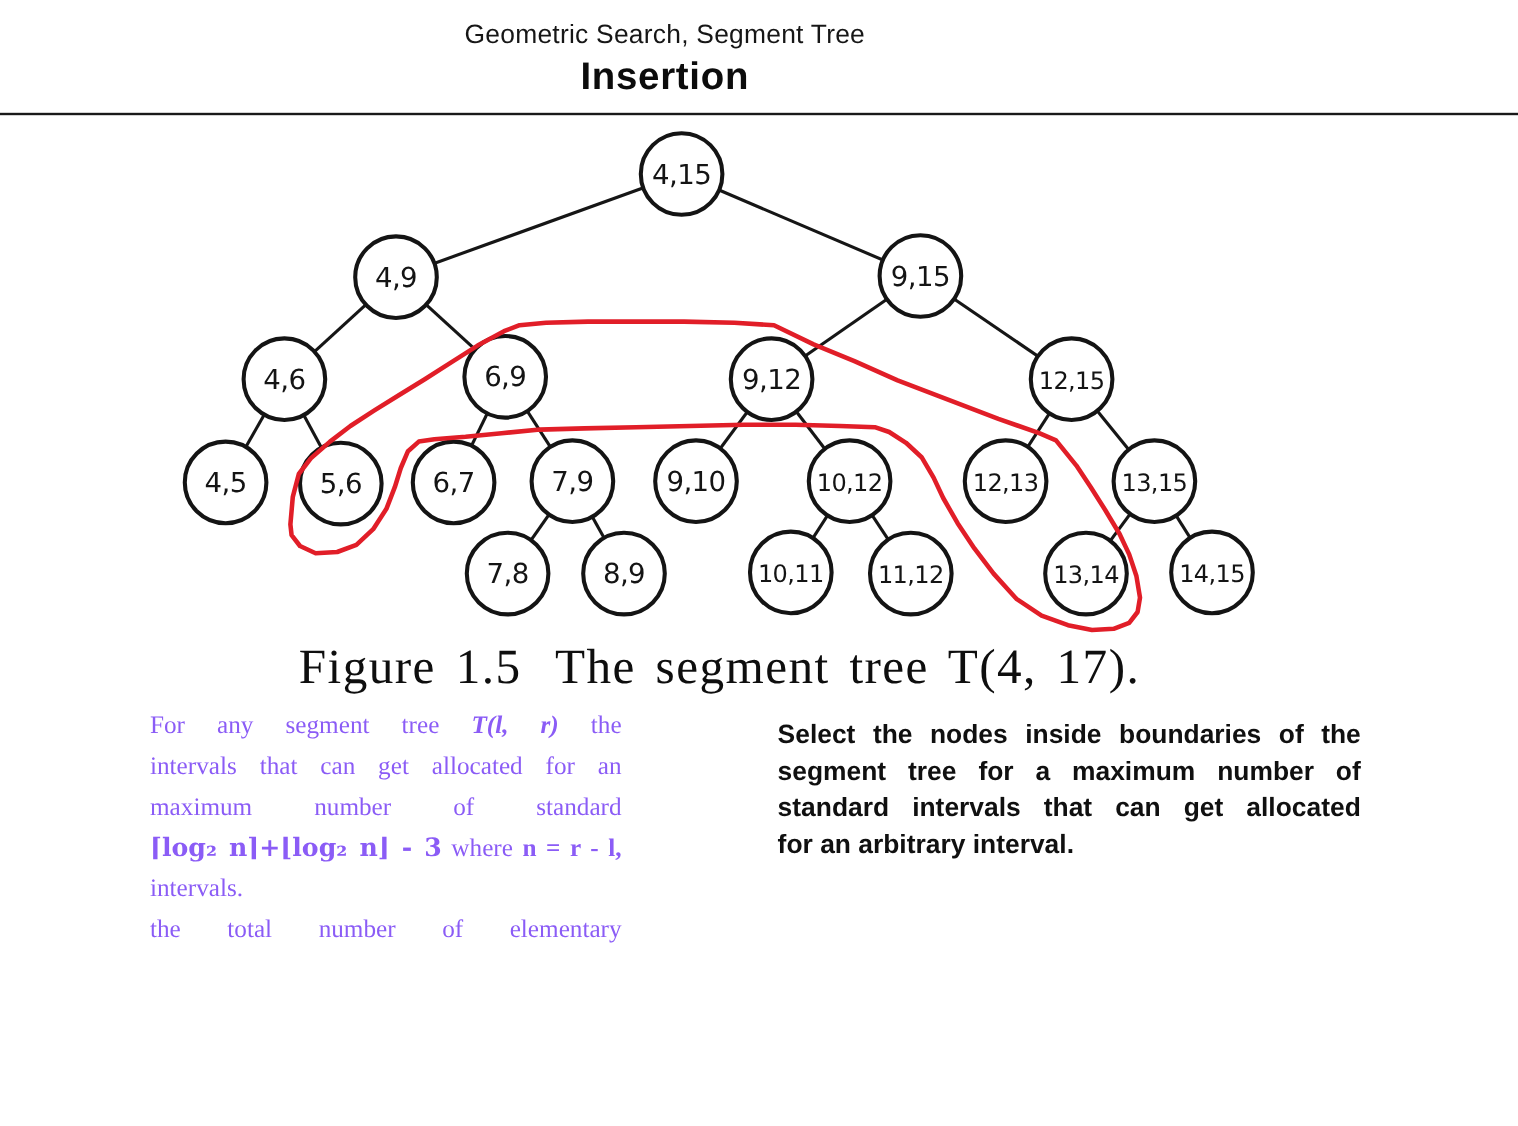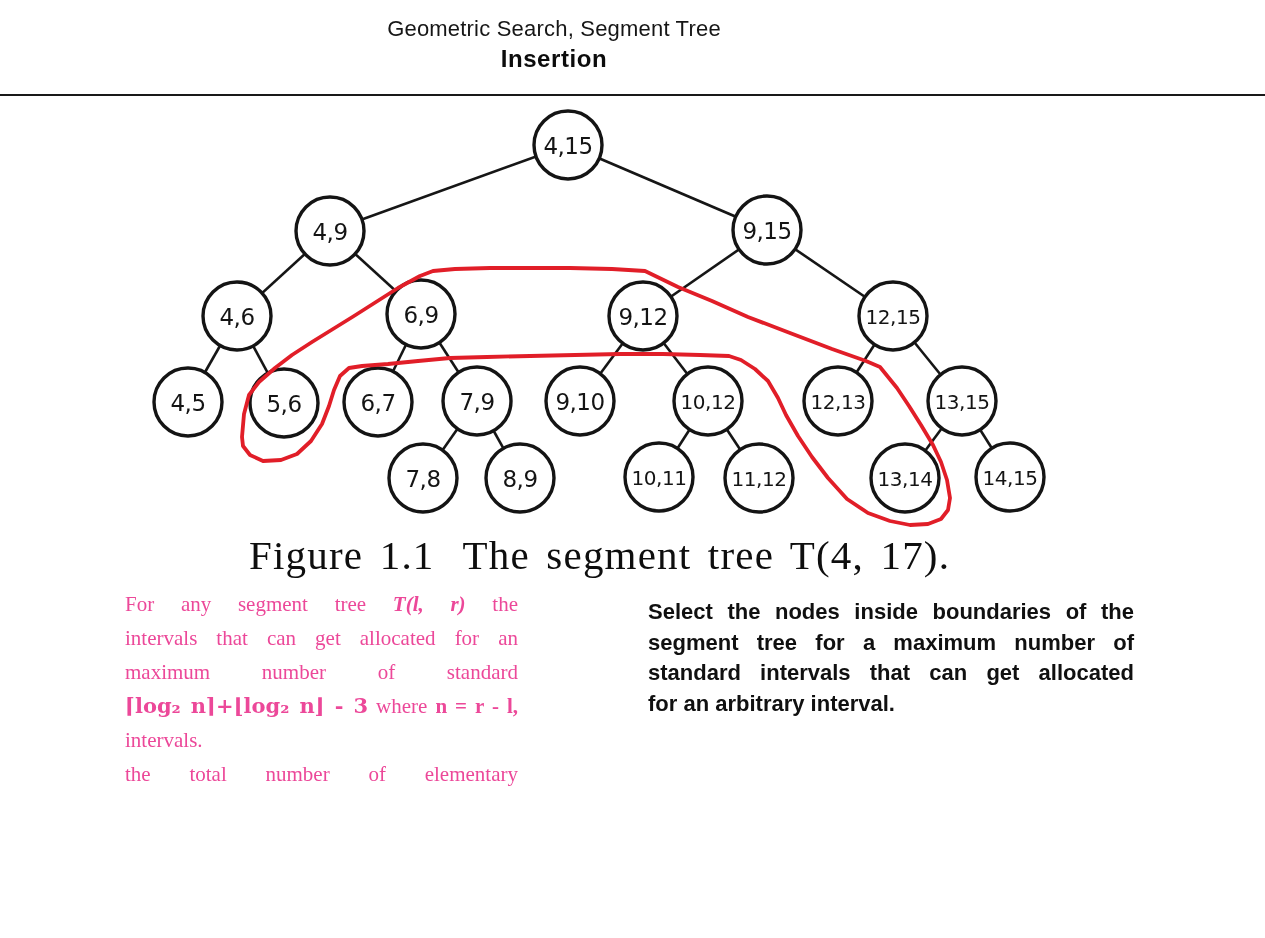--- a/index.html
+++ b/index.html
@@ -2,35 +2,35 @@
 <html><head>
 <meta charset="utf-8">
 <style>
   html,body{margin:0;padding:0;}
   body{
     width:1265px;height:938px;background:#ffffff;color:#131313;
     font-family:"Liberation Sans",sans-serif;position:relative;overflow:hidden;
   }
   .hdr{position:absolute;left:0;top:0;width:1108px;text-align:center;}
   .course{margin-top:16px;font-size:22px;color:#161616;letter-spacing:.2px;}
-  .title{margin-top:3px;font-size:24px;font-weight:bold;letter-spacing:.6px;color:#0c0c0c;}
+  .title{margin-top:3px;font-size:32px;font-weight:bold;letter-spacing:.6px;color:#0c0c0c;}
   .rule{position:absolute;left:0;top:94px;width:1265px;height:2px;background:#191919;}
   #tree-svg{position:absolute;left:0;top:0;width:1265px;height:938px;}
   .tree-edge{stroke:#161616;stroke-width:2.6;}
   .tree-circle{fill:#ffffff;stroke:#141414;stroke-width:3.4;}
   .tree-label{font-family:"DejaVu Sans",sans-serif;fill:#141414;letter-spacing:-0.5px;}
   #red-loop{fill:none;stroke-width:3.8;stroke-linejoin:round;stroke-linecap:round;}
   .caption{
     position:absolute;left:249px;top:531px;display:flex;gap:28px;
     font-family:"Liberation Serif","DejaVu Serif",serif;font-size:41px;color:#0e0e0e;
     letter-spacing:1.2px;word-spacing:5px;white-space:nowrap;
   }
   .lblock{
     position:absolute;left:125px;top:587px;width:393px;
-    font-family:"Liberation Serif","DejaVu Serif",serif;font-size:21px;line-height:34px;color:#ec4899;
+    font-family:"Liberation Serif","DejaVu Serif",serif;font-size:21px;line-height:34px;color:#8b5cf6;
   }
   .ln{min-height:34px;}
   .j{text-align:justify;text-align-last:justify;}
   .b{font-weight:bold;}
   .bi{font-weight:bold;font-style:italic;}
   .f{font-family:"DejaVu Serif","DejaVu Sans",serif;}
   .fblock{
     position:absolute;left:119px;top:859px;
     font-family:"DejaVu Serif","DejaVu Sans",serif;font-weight:bold;font-size:22px;
     line-height:36px;color:#111;white-space:pre;
@@ -157,21 +157,21 @@
       </g>
       <g>
         <circle cx="1010" cy="477" r="34" class="tree-circle"></circle>
         <text x="1010" y="478" class="tree-label" font-size="20" text-anchor="middle" dominant-baseline="central">14,15</text>
       </g>
     </g>
   <polygon id="red-loop" points="242,437 244,414 249,395 259,382 275,368 292,355 312,342 333,329 354,316 376,302 398,288 420,276 433,271 455,269 490,268 530,268 570,268 612,269 645,271 678,287 712,301 748,317 790,333 832,349 866,361 880,367 897,388 909,406 921,425 933,445 941,462 947,480 950,498 948,510 941,519 928,524 910,525 890,521 868,513 847,499 828,478 812,457 798,436 786,415 778,398 768,381 755,369 741,360 729,356 700,355 663,354 620,354 575,355 530,356 487,357 450,358 418,361 388,364 362,366 349,368 340,376 334,390 329,406 322,424 311,441 297,454 281,460 263,461 250,455 243,446" stroke="#e11e28"></polygon>
 </svg>
 
 <div class="caption">
-  <span>Figure 1.1</span>
+  <span>Figure 1.5</span>
   <span>The segment tree T(4, 17).</span>
 </div>
 
 <div class="lblock">
   <div class="ln j"><span>For any segment tree </span><span class="bi">T(l, r)</span><span> the</span></div>
   <div class="ln j">intervals that can get allocated for an</div>
   <div class="ln j">maximum number of standard</div>
   <div class="ln j"><span class="b f">⌈log₂ n⌉+⌊log₂ n⌋ - 3</span><span> where </span><span class="b">n = r - l,</span></div>
   <div class="ln">intervals.</div>
   <div class="ln j">the total number of elementary</div>

